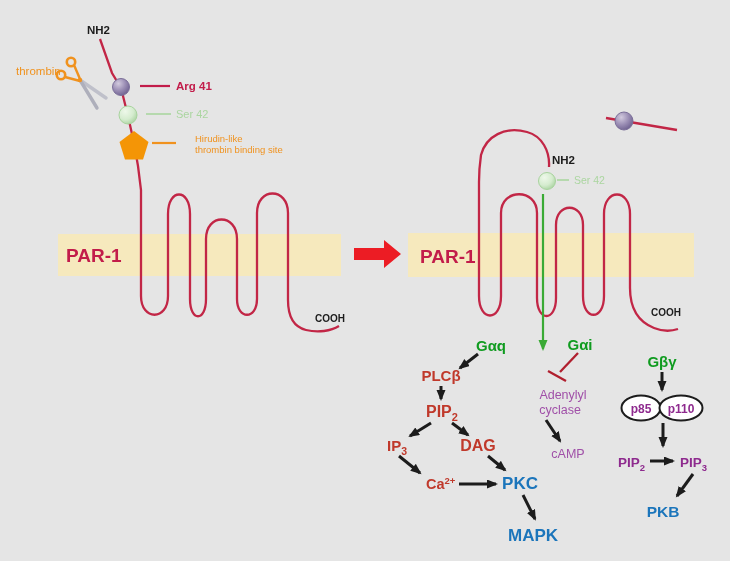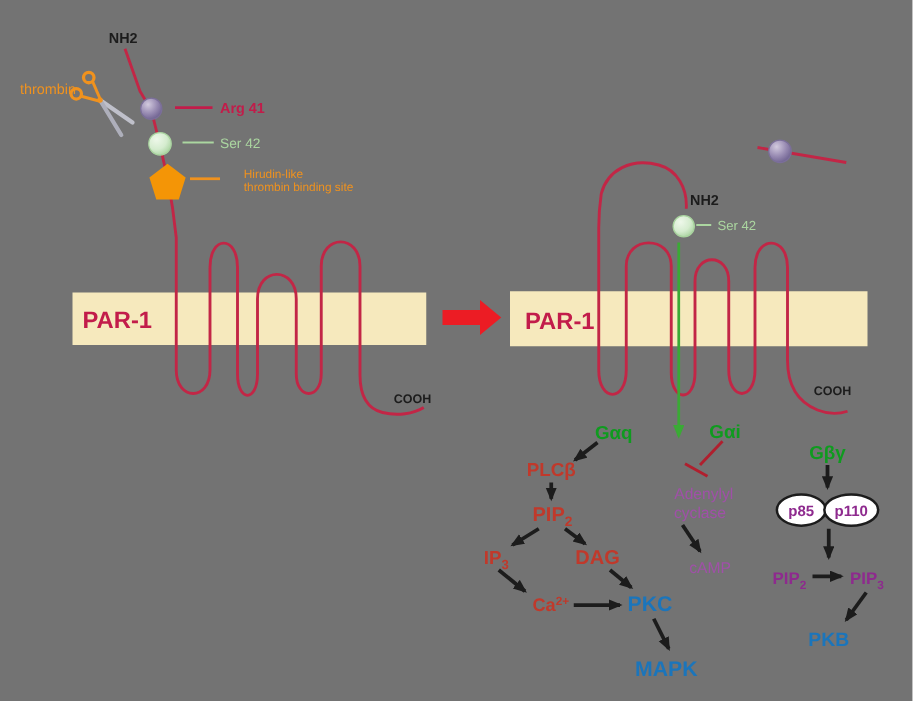--- a/index.html
+++ b/index.html
@@ -1,16 +1,16 @@
 <!DOCTYPE html>
 <html><head>
 <meta charset="utf-8">
 <style>
   html,body{margin:0;padding:0;background:#ffffff;}
-  #stage{position:relative;width:730px;height:561px;background:#737373;overflow:hidden;}
+  #stage{position:relative;width:730px;height:561px;background:#e5e5e5;overflow:hidden;}
   .t{font-family:"Liberation Sans", sans-serif;}
   .b{font-weight:bold;}
   .crimson{fill:#c21c4a;}
   .brick{fill:#c0392b;}
   .orange{fill:#f0921e;}
   .palegreen{fill:#abd6a0;}
   .green{fill:#0f9b1f;}
   .blue{fill:#1b75bb;}
   .purpleL{fill:#a050a8;}
   .purpleD{fill:#8e2a8e;}

